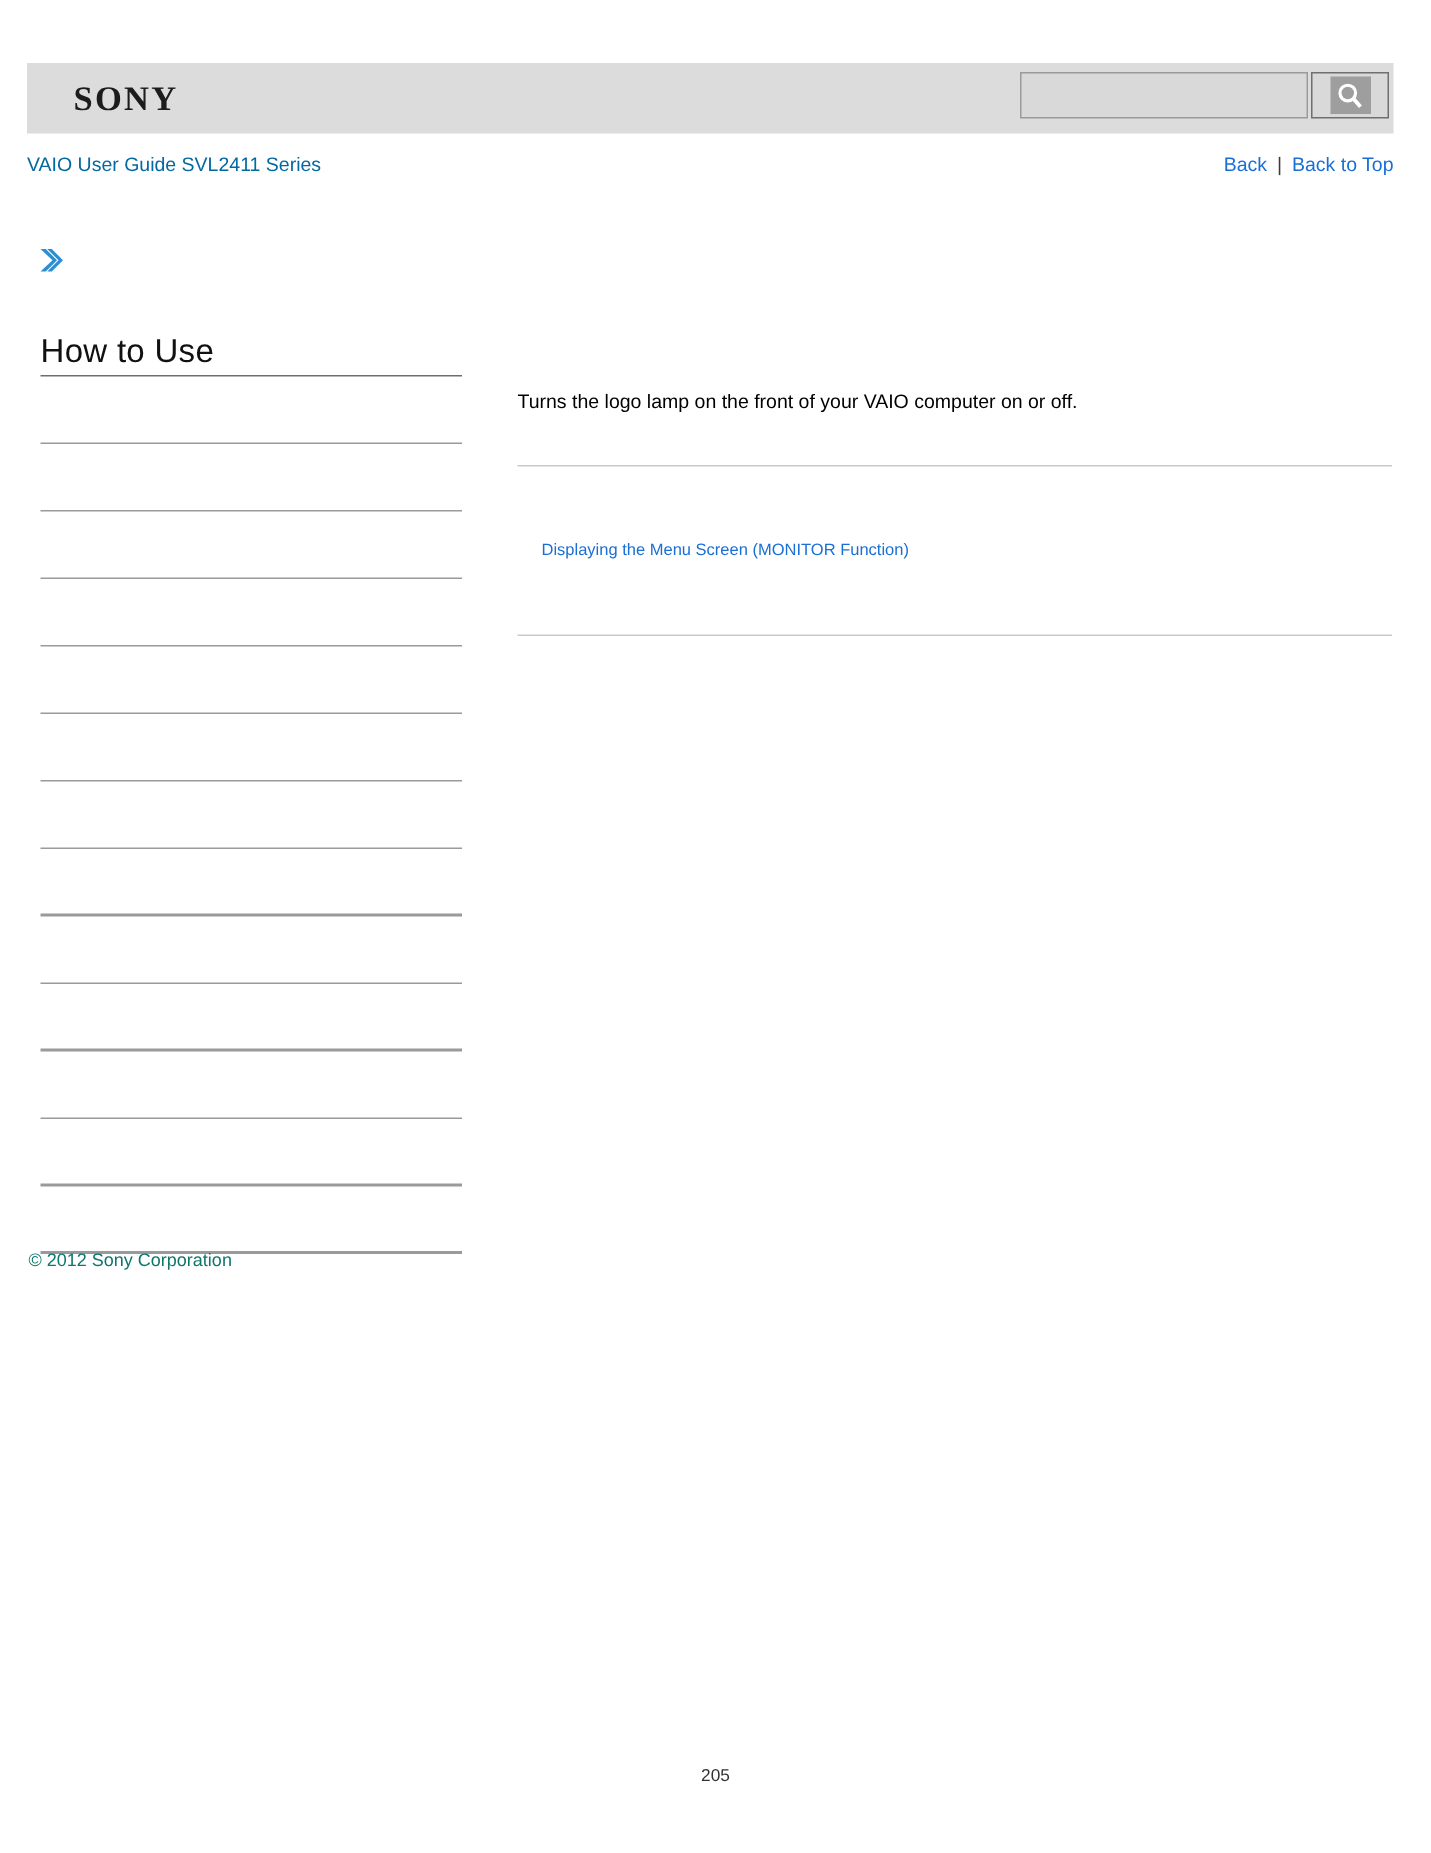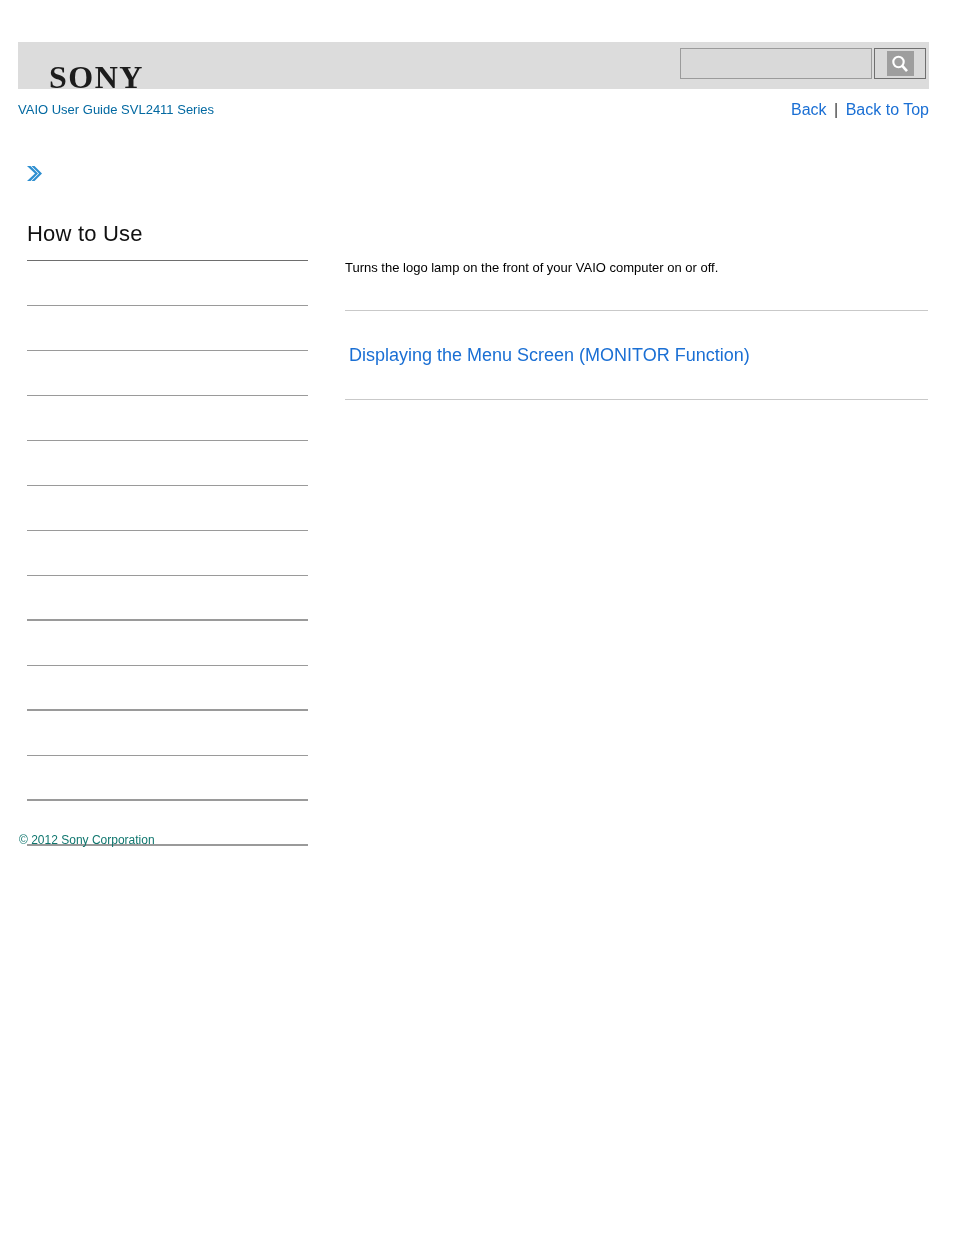--- a/index.html
+++ b/index.html
@@ -33,26 +33,25 @@
     height: 47px;
     background: #dcdcdc;
     box-sizing: border-box;
   }
   .sony-logo {
     position: absolute;
     left: 31px;
     top: 8px;
     font-family: "Liberation Serif", serif;
     font-weight: bold;
-    font-size: 32px;
+    font-size: 23px;
     letter-spacing: 1.5px;
     color: #1c1c1c;
     line-height: 31px;
     white-space: nowrap;
-    margin-top: 12px;
   }
 
   
   .search-wrap {
     position: absolute;
     left: 662px;
     top: 6px;
     height: 35px;
     display: flex;
     align-items: flex-start;
@@ -108,21 +107,21 @@
     font-size: 13px;
     color: #0369a1;
     white-space: nowrap;
     line-height: 18px;
     text-align: center;
   }
   .navlinks {
     position: absolute;
     right: 0;
     top: 0;
-    font-size: 16px;
+    font-size: 13px;
     line-height: 18px;
     white-space: nowrap;
   }
   .navlinks a {
     color: #1a6fd4;
     text-decoration: none;
   }
   .navlinks .sep {
     color: #3b3b3b;
     margin: 0 3px;
@@ -143,21 +142,21 @@
     left: 27px;
     top: 219px;
     width: 281px;
   }
   .sidebar-heading {
     font-size: 22px;
     font-weight: normal;
     color: #111;
     line-height: 29px;
     margin: 0;
-    padding: 0 0 12px 0;
+    padding: 0 0 2px 0;
     border-bottom: 1px solid #6e6e6e;
     letter-spacing: 0.2px;
   }
   .sidebar-item {
     height: 45px;
     border-bottom: 1px solid #9a9a9a;
     box-sizing: border-box;
     font-size: 12.5px;
     color: #1a6fd4;
     line-height: 45px;
@@ -195,23 +194,23 @@
   }
   .main-rule {
     height: 1px;
     background: #c9c9c9;
     margin: 0;
     border: 0;
   }
   .spacer-a { height: 33px; }
   .spacer-b { height: 31px; }
   .related-link {
-    font-size: 18px;
+    font-size: 11px;
     line-height: 19px;
-    margin: 4px;
+    margin: 16px;
     white-space: nowrap;
   }
   .related-link a {
     color: #1a6fd4;
     text-decoration: none;
   }
   .spacer-c { height: 30px; }
 
   
   .page-number {
@@ -313,14 +312,15 @@
     <div class="spacer-a"></div>
     <hr class="main-rule">
     <div class="spacer-b"></div>
     <p class="related-link">
       <a href="#">Displaying the Menu Screen (MONITOR Function)</a>
     </p>
     <div class="spacer-c"></div>
     <hr class="main-rule">
   </div>
 
+  <div class="page-number">205</div>
 
 </div>
 
 </body></html>

